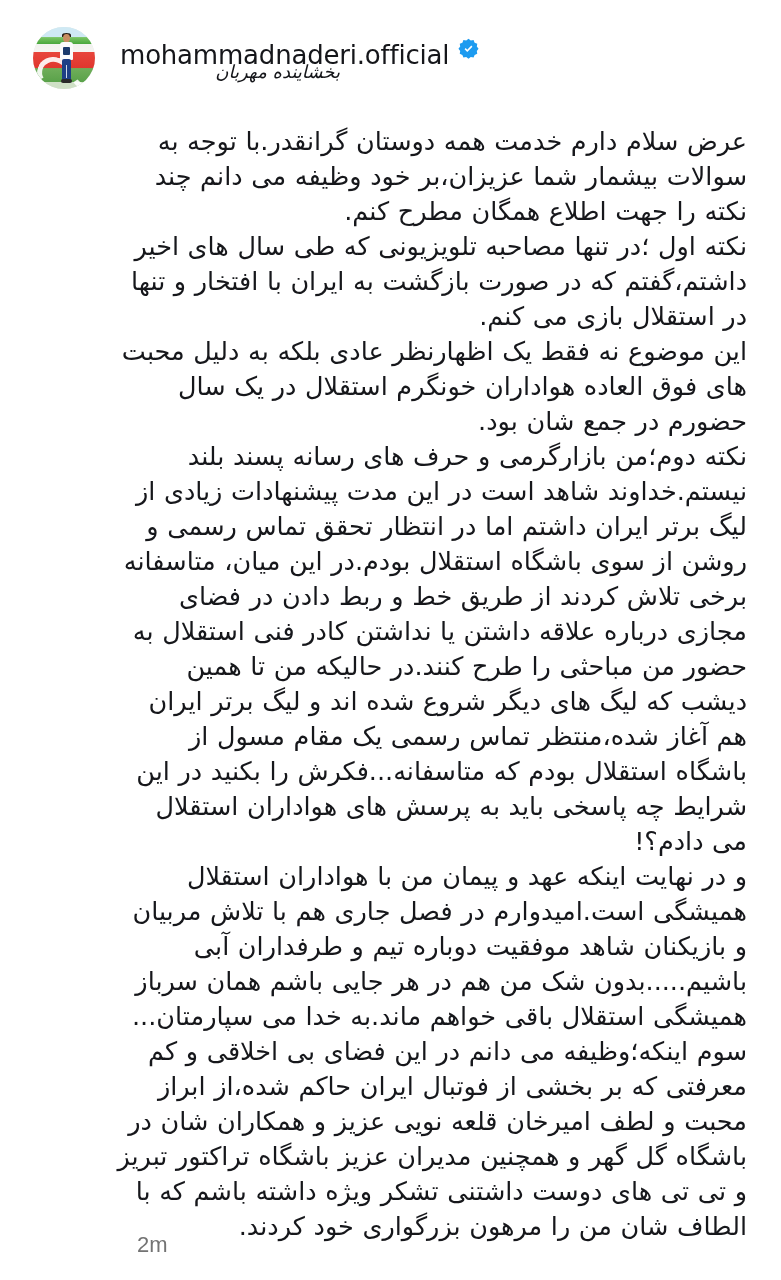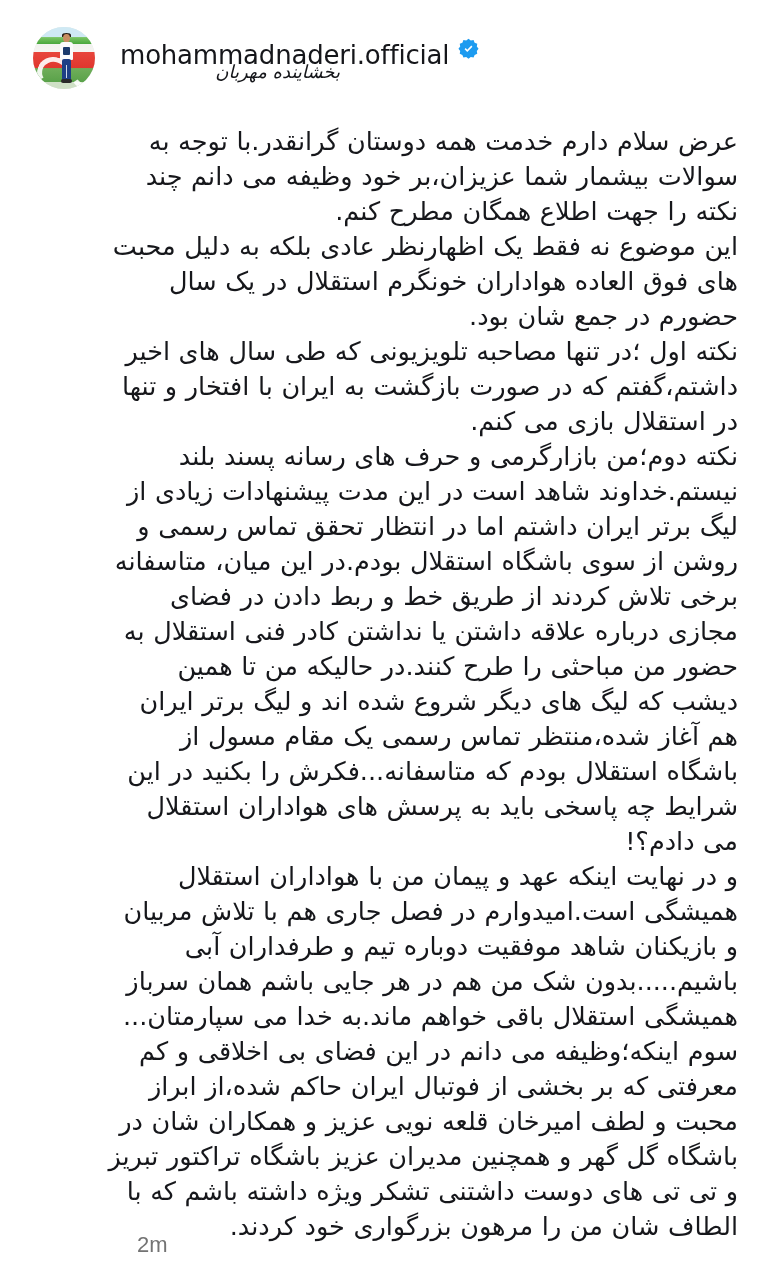--- a/index.html
+++ b/index.html
@@ -206,21 +206,21 @@
     line-height: 1.32;
     color: #15161a;
     direction: rtl;
     white-space: nowrap;
     font-style: italic;
   }
 
   
   .caption {
     position: absolute;
-    left: 104px;
+    left: 113px;
     top: 124px;
     width: 634px;
     direction: rtl;
     text-align: right;
     font-size: 25.5px;
     line-height: 35px;
     color: #16171b;
     word-spacing: 0.5px;
   }
   .caption p {
@@ -272,22 +272,22 @@
         </svg>
       </span>
 
     </div>
 
     <div class="second-line">بخشاینده مهربان</div>
   </div>
 
   <div class="caption">
     <p>عرض سلام دارم خدمت همه دوستان گرانقدر.با توجه به سوالات بیشمار شما عزیزان،بر خود وظیفه می دانم چند نکته را جهت اطلاع همگان مطرح کنم.</p>
+    <p>نکته اول ؛در تنها مصاحبه تلویزیونی که طی سال های اخیر داشتم،گفتم که در صورت بازگشت به ایران با افتخار و تنها در استقلال بازی می کنم.</p>
     <p>این موضوع نه فقط یک اظهارنظر عادی بلکه به دلیل محبت های فوق العاده هواداران خونگرم استقلال در یک سال حضورم در جمع شان بود.</p>
-    <p>نکته اول ؛در تنها مصاحبه تلویزیونی که طی سال های اخیر داشتم،گفتم که در صورت بازگشت به ایران با افتخار و تنها در استقلال بازی می کنم.</p>
     <p>نکته دوم؛من بازارگرمی و حرف های رسانه پسند بلند نیستم.خداوند شاهد است در این مدت پیشنهادات زیادی از لیگ برتر ایران داشتم اما در انتظار تحقق تماس رسمی و روشن از سوی باشگاه استقلال بودم.در این میان، متاسفانه برخی تلاش کردند از طریق خط و ربط دادن در فضای مجازی درباره علاقه داشتن یا نداشتن کادر فنی استقلال به حضور من مباحثی را طرح کنند.در حالیکه من تا همین دیشب که لیگ های دیگر شروع شده اند و لیگ برتر ایران هم آغاز شده،منتظر تماس رسمی یک مقام مسول از باشگاه استقلال بودم که متاسفانه...فکرش را بکنید در این شرایط چه پاسخی باید به پرسش های هواداران استقلال می دادم؟!</p>
     <p>و در نهایت اینکه عهد و پیمان من با هواداران استقلال همیشگی است.امیدوارم در فصل جاری هم با تلاش مربیان و بازیکنان شاهد موفقیت دوباره تیم و طرفداران آبی باشیم.....بدون شک من هم در هر جایی باشم همان سرباز همیشگی استقلال باقی خواهم ماند.به خدا می سپارمتان...</p>
     <p>سوم اینکه؛وظیفه می دانم در این فضای بی اخلاقی و کم معرفتی که بر بخشی از فوتبال ایران حاکم شده،از ابراز محبت و لطف امیرخان قلعه نویی عزیز و همکاران شان در باشگاه گل گهر و همچنین مدیران عزیز باشگاه تراکتور تبریز و تی تی های دوست داشتنی تشکر ویژه داشته باشم که با الطاف شان من را مرهون بزرگواری خود کردند.</p>
   </div>
 
   <div class="timestamp">2m</div>
 
 </div>
 
 </body></html>

